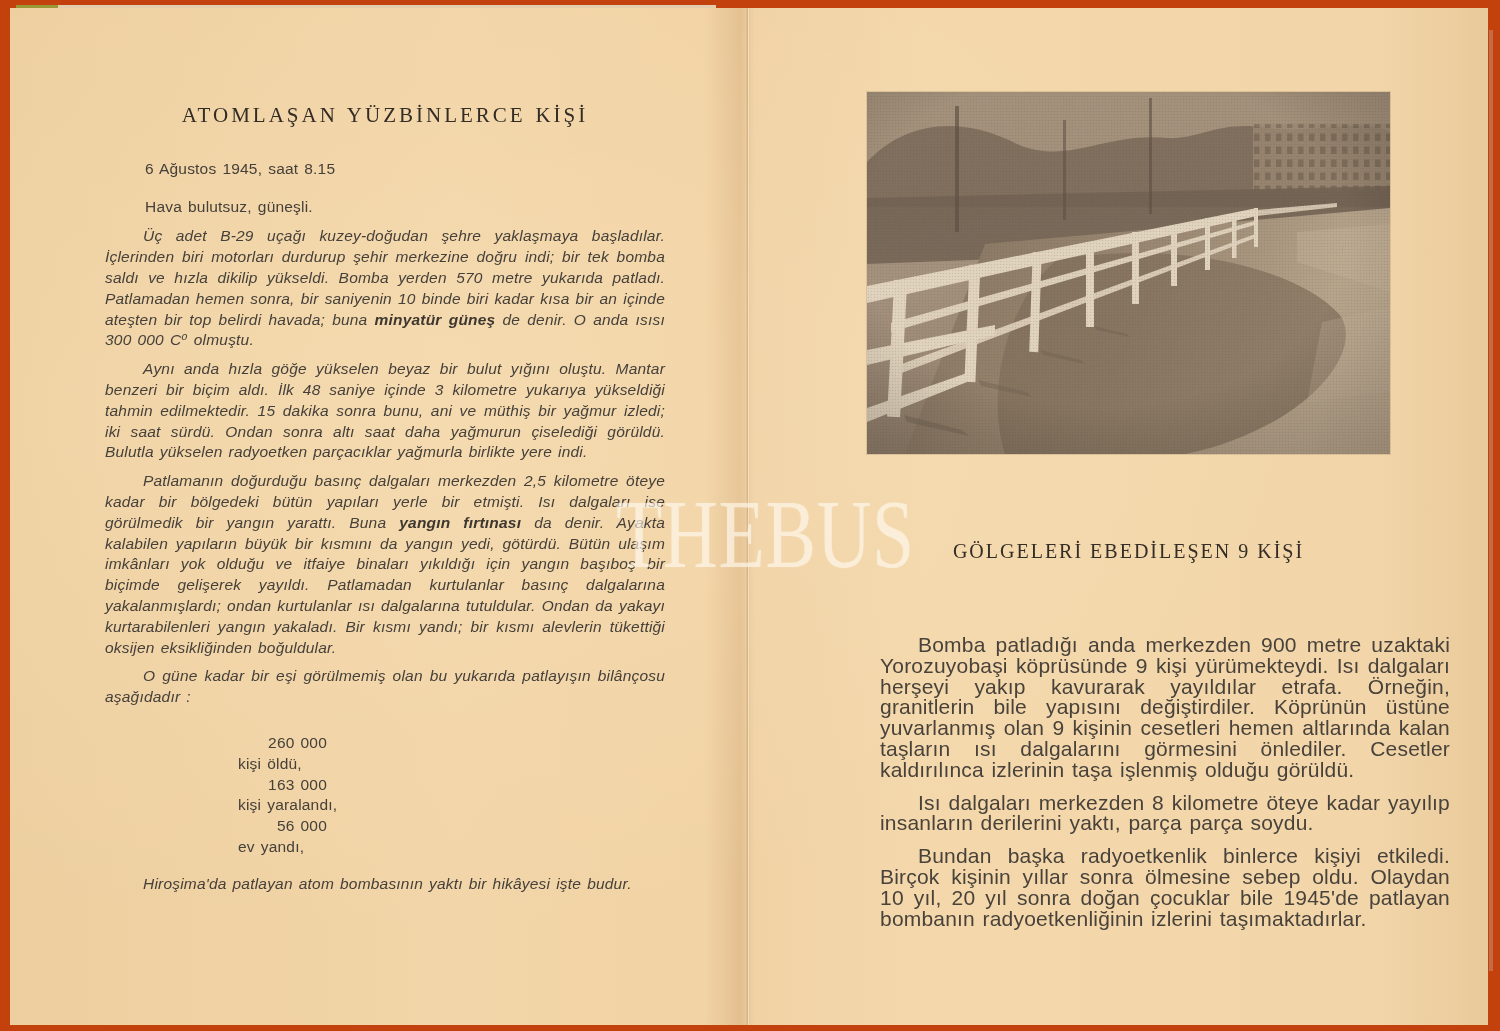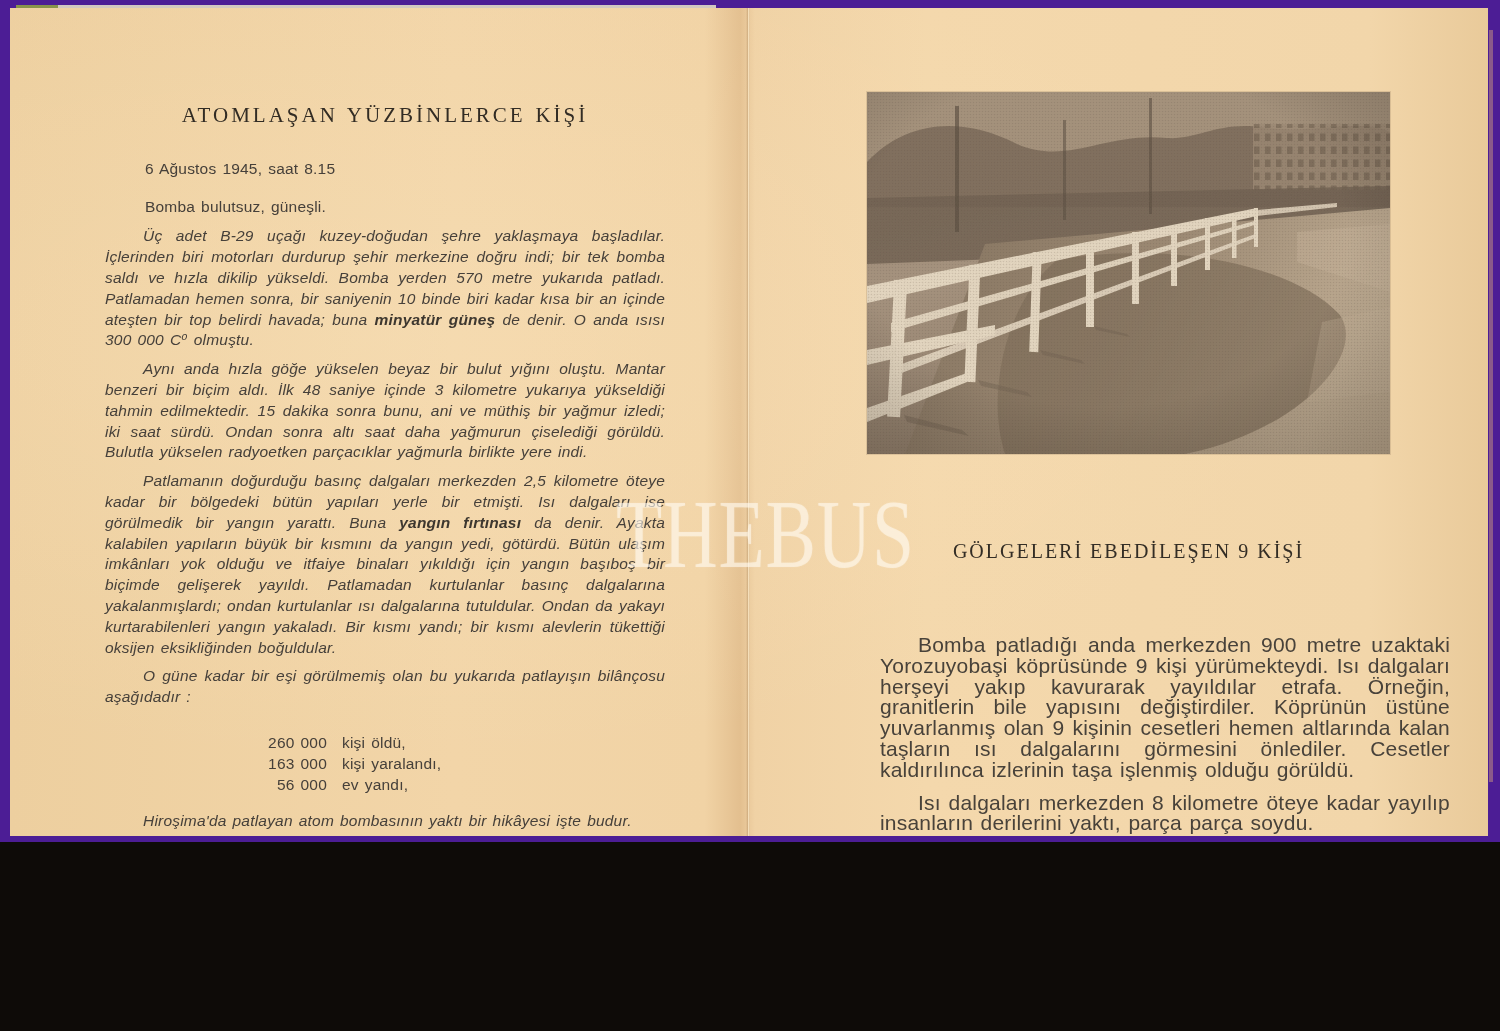--- a/index.html
+++ b/index.html
@@ -1,16 +1,16 @@
 <!DOCTYPE html>
 <html><head>
 <meta charset="utf-8">
 <style>
   html,body{margin:0;padding:0;background:#0e0b08;}
-  .book{position:relative;width:1500px;height:842px;background:#4c1d95;overflow:hidden;
+  .book{position:relative;width:1500px;height:1031px;background:#c2410c;overflow:hidden;
         font-family:"Liberation Sans","DejaVu Sans",sans-serif;}
   .edge-top{position:absolute;left:16px;top:5px;width:700px;height:3px;
             background:linear-gradient(90deg,#93a83e 0 42px,#e9e6c8 42px 100%);opacity:.85;}
   .edge-right{position:absolute;right:7px;top:30px;bottom:60px;width:4px;background:#c7987f;opacity:.5;}
   .spread{position:absolute;left:10px;top:8px;right:12px;bottom:6px;
           background:
             radial-gradient(ellipse at 25% 40%, rgba(255,235,200,.25), rgba(0,0,0,0) 60%),
             linear-gradient(90deg,#edcf9f 0,#f2d5a8 30%,#f1d3a5 47%,#e3bf8f 49.4%,#f0d2a5 50.4%,#f4d8ac 62%,#f2d6aa 92%,#e9ca9a 100%);}
   .gutter{position:absolute;left:736px;top:0;bottom:0;width:4px;
           background:linear-gradient(90deg,rgba(110,70,30,0) 0,rgba(110,70,30,.22) 45%,rgba(255,243,215,.5) 62%,rgba(110,70,30,.10) 100%);}
@@ -22,21 +22,21 @@
   .lp{position:absolute;left:95px;top:97px;width:560px;color:#46403a;
       font-size:15.5px;line-height:20.8px;letter-spacing:.2px;word-spacing:1.5px;}
   .lp h1{font-family:"Liberation Serif","DejaVu Serif",serif;font-weight:400;color:#322c24;
          font-size:21px;letter-spacing:3px;text-align:center;margin:0;white-space:nowrap;}
   .dateline{margin:33px 0 0;padding-left:40px;}
   .weather{margin:17px 0 0;padding-left:40px;}
   .paras p.para{margin:8px 0 0;text-indent:38px;text-align:justify;font-style:italic;}
   .paras p.para b{color:#3d372f;}
   .lp .paras.first{margin-top:9px;}
   .casualties{margin:25px 0 0 118px;}
-  .crow{display:flex;line-height:20.8px;}
+  .crow{display:flex;line-height:20.8px;flex-direction:column;}
   .cnum{width:104px;text-align:right;}
   .clbl{margin-left:15px;}
   .closing p.para{margin-top:16px;}
 
   
   .photo{position:absolute;left:117px;top:84px;width:523px;height:362px;box-shadow:0 0 0 1px rgba(90,70,50,.15);}
   .rp-title{position:absolute;left:117px;top:532px;width:523px;text-align:center;
             font-family:"Liberation Serif","DejaVu Serif",serif;font-weight:400;color:#332d25;
             font-size:20px;letter-spacing:2px;margin:0;white-space:nowrap;}
   .rp{position:absolute;left:130px;top:615px;width:570px;color:#48423a;
@@ -56,21 +56,21 @@
   <div class="edge-top"></div>
   <div class="edge-right"></div>
 
   <div class="spread">
     <div class="gutter"></div>
 
     <div class="page page-left">
       <div class="lp">
         <h1>ATOMLAŞAN YÜZBİNLERCE KİŞİ</h1>
         <p class="dateline">6 Ağustos 1945, saat 8.15</p>
-        <p class="weather">Bomba bulutsuz, güneşli.</p>
+        <p class="weather">Hava bulutsuz, güneşli.</p>
         <div class="paras first">
             <p class="para"><span>Üç adet B-29 uçağı kuzey-doğudan şehre yaklaşmaya başladılar. İçlerinden biri motorları durdurup şehir merkezine doğru indi; bir tek bomba saldı ve hızla dikilip yükseldi. Bomba yerden 570 metre yukarıda patladı. Patlamadan hemen sonra, bir saniyenin 10 binde biri kadar kısa bir an içinde ateşten bir top belirdi havada; buna </span><b>minyatür güneş</b><span> de denir. O anda ısısı 300 000 C⁰ olmuştu.</span></p>
             <p class="para"><span>Aynı anda hızla göğe yükselen beyaz bir bulut yığını oluştu. Mantar benzeri bir biçim aldı. İlk 48 saniye içinde 3 kilometre yukarıya yükseldiği tahmin edilmektedir. 15 dakika sonra bunu, ani ve müthiş bir yağmur izledi; iki saat sürdü. Ondan sonra altı saat daha yağmurun çiselediği görüldü. Bulutla yükselen radyoetken parçacıklar yağmurla birlikte yere indi.</span></p>
             <p class="para"><span>Patlamanın doğurduğu basınç dalgaları merkezden 2,5 kilometre öteye kadar bir bölgedeki bütün yapıları yerle bir etmişti. Isı dalgaları ise görülmedik bir yangın yarattı. Buna </span><b>yangın fırtınası</b><span> da denir. Ayakta kalabilen yapıların büyük bir kısmını da yangın yedi, götürdü. Bütün ulaşım imkânları yok olduğu ve itfaiye binaları yıkıldığı için yangın başıboş bir biçimde gelişerek yayıldı. Patlamadan kurtulanlar basınç dalgalarına yakalanmışlardı; ondan kurtulanlar ısı dalgalarına tutuldular. Ondan da yakayı kurtarabilenleri yangın yakaladı. Bir kısmı yandı; bir kısmı alevlerin tükettiği oksijen eksikliğinden boğuldular.</span></p>
             <p class="para"><span>O güne kadar bir eşi görülmemiş olan bu yukarıda patlayışın bilânçosu aşağıdadır :</span></p>
           </div>
         <div class="casualties">
             <div class="crow">
               <span class="cnum">260 000</span>
               <span class="clbl">kişi öldü,</span>
@@ -161,18 +161,19 @@
 
           <rect width="523" height="362" fill="url(#dots)"></rect>
           <rect width="523" height="362" filter="url(#grain)" opacity="0.45"></rect>
           <rect width="523" height="362" fill="url(#vig)"></rect>
         </svg>
       </div>
       <h2 class="rp-title">GÖLGELERİ EBEDİLEŞEN 9 KİŞİ</h2>
       <div class="rp">
           <p class="para"><span>Bomba patladığı anda merkezden 900 metre uzaktaki Yorozuyobaşi köprüsünde 9 kişi yürümekteydi. Isı dalgaları herşeyi yakıp kavurarak yayıldılar etrafa. Örneğin, granitlerin bile yapısını değiştirdiler. Köprünün üstüne yuvarlanmış olan 9 kişinin cesetleri hemen altlarında kalan taşların ısı dalgalarını görmesini önlediler. Cesetler kaldırılınca izlerinin taşa işlenmiş olduğu görüldü.</span></p>
           <p class="para"><span>Isı dalgaları merkezden 8 kilometre öteye kadar yayılıp insanların derilerini yaktı, parça parça soydu.</span></p>
+          <p class="para"><span>Bundan başka radyoetkenlik binlerce kişiyi etkiledi. Birçok kişinin yıllar sonra ölmesine sebep oldu. Olaydan 10 yıl, 20 yıl sonra doğan çocuklar bile 1945'de patlayan bombanın radyoetkenliğinin izlerini taşımaktadırlar.</span></p>
         </div>
     </div>
   </div>
 
   <div class="watermark">THEBUS</div>
 </div>
 
 </body></html>

